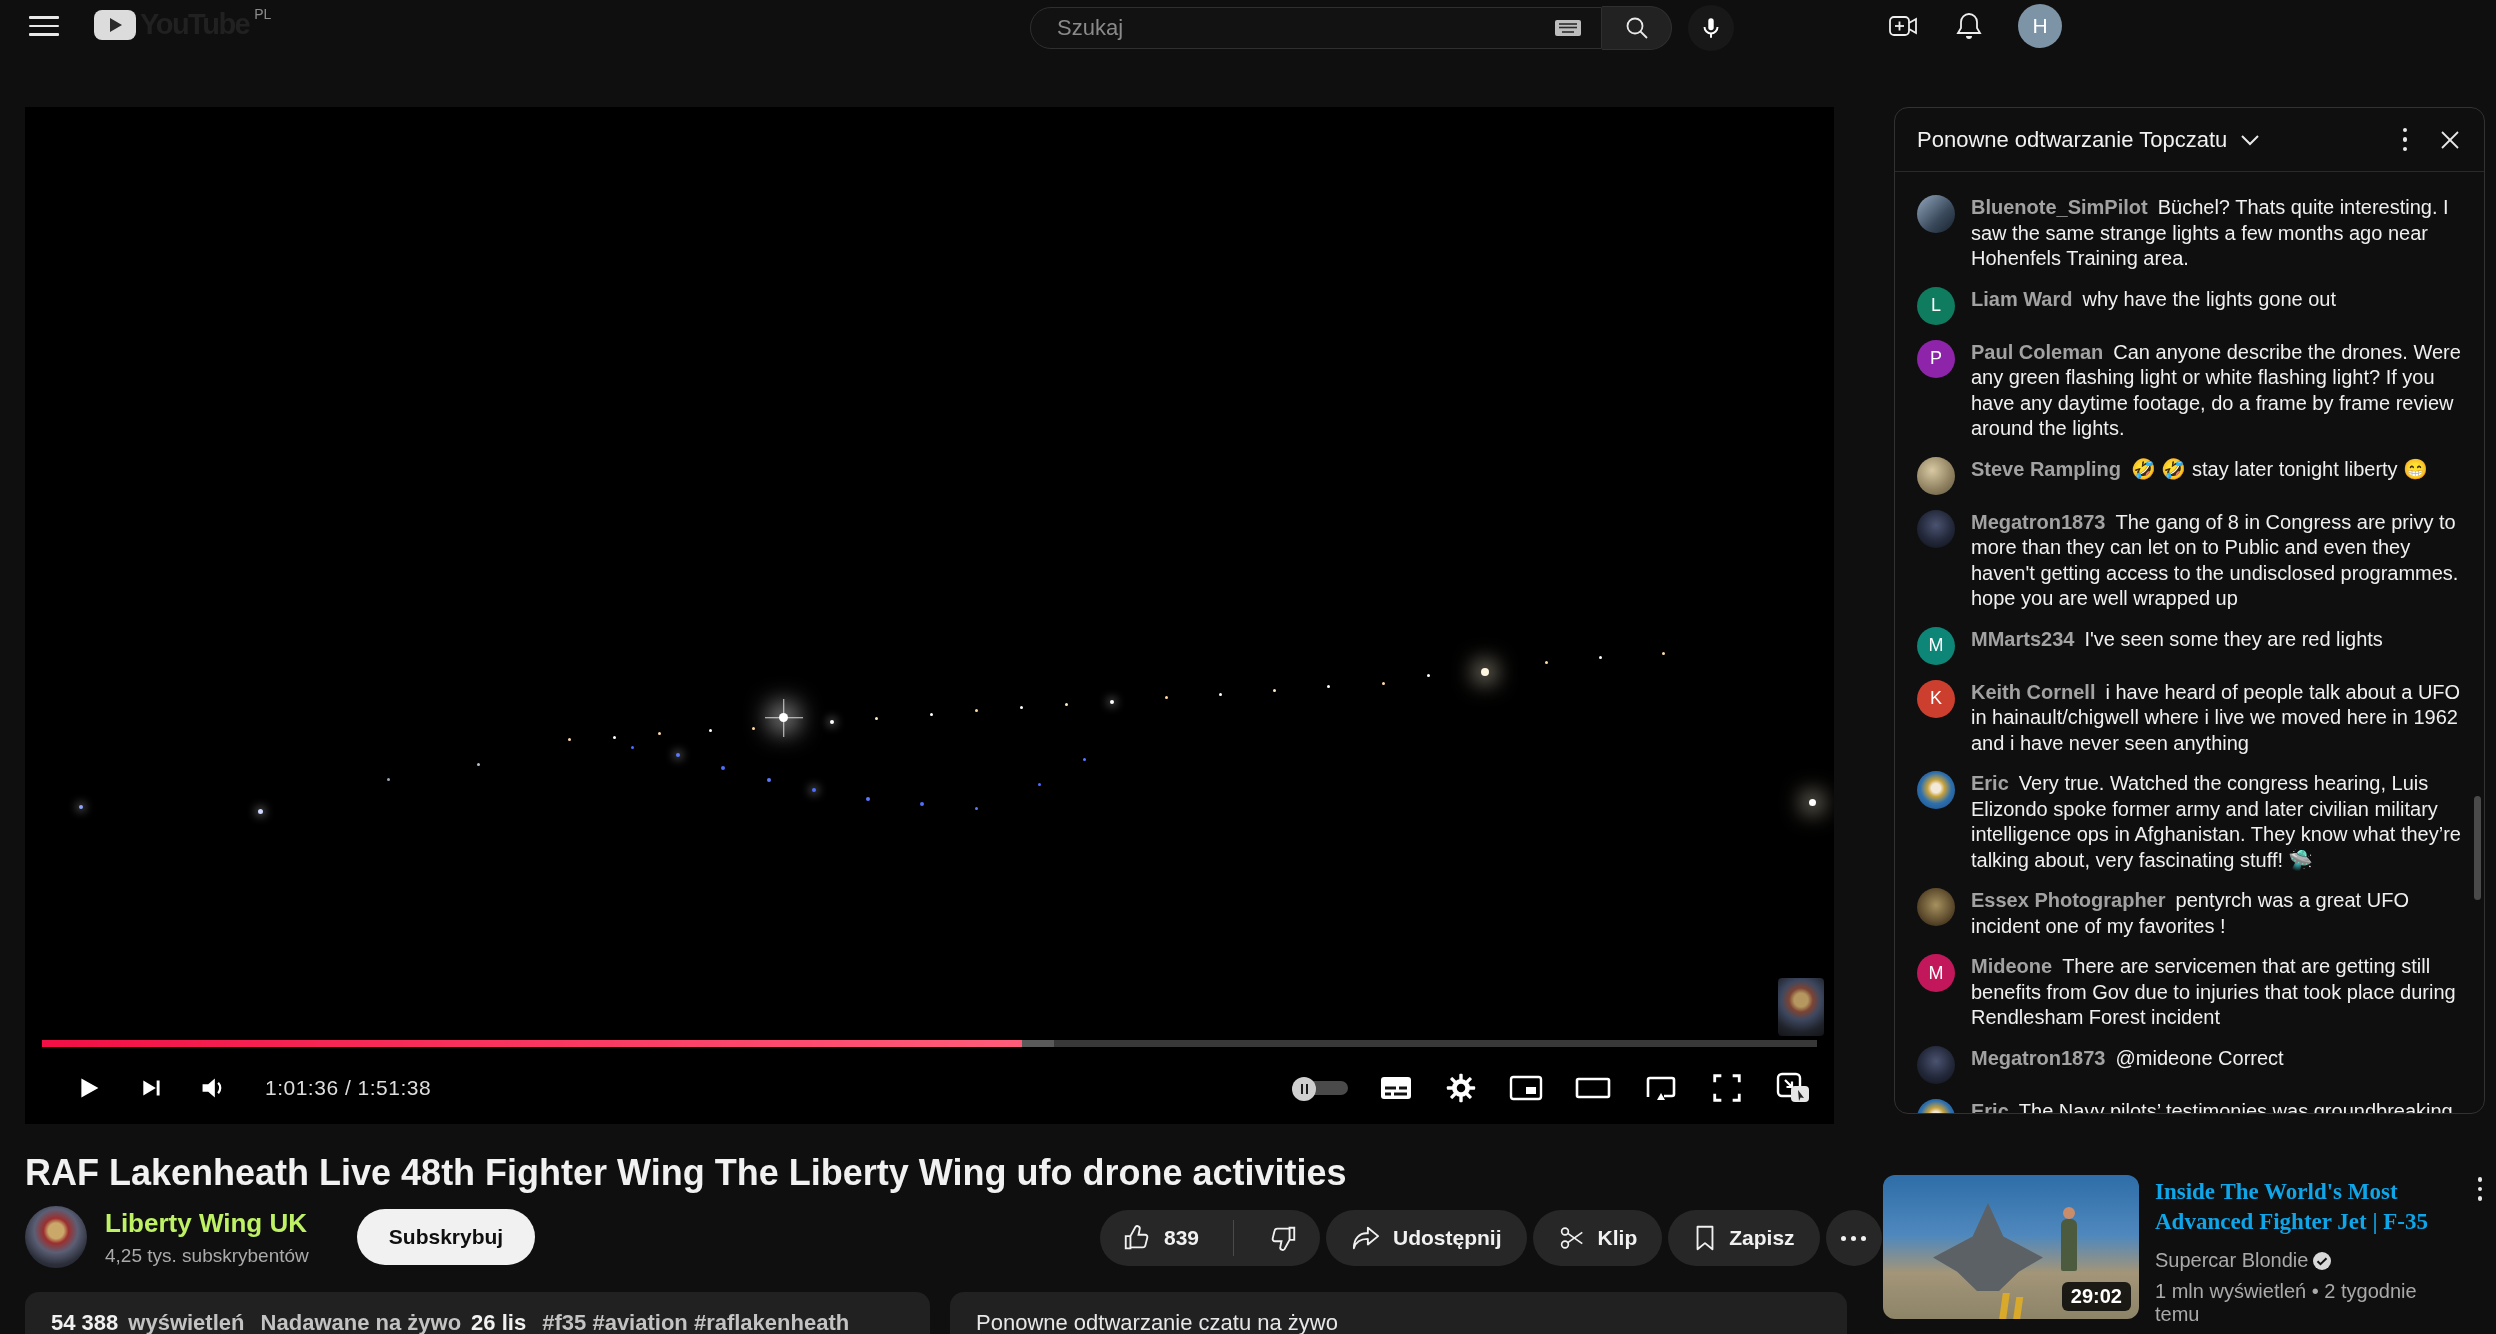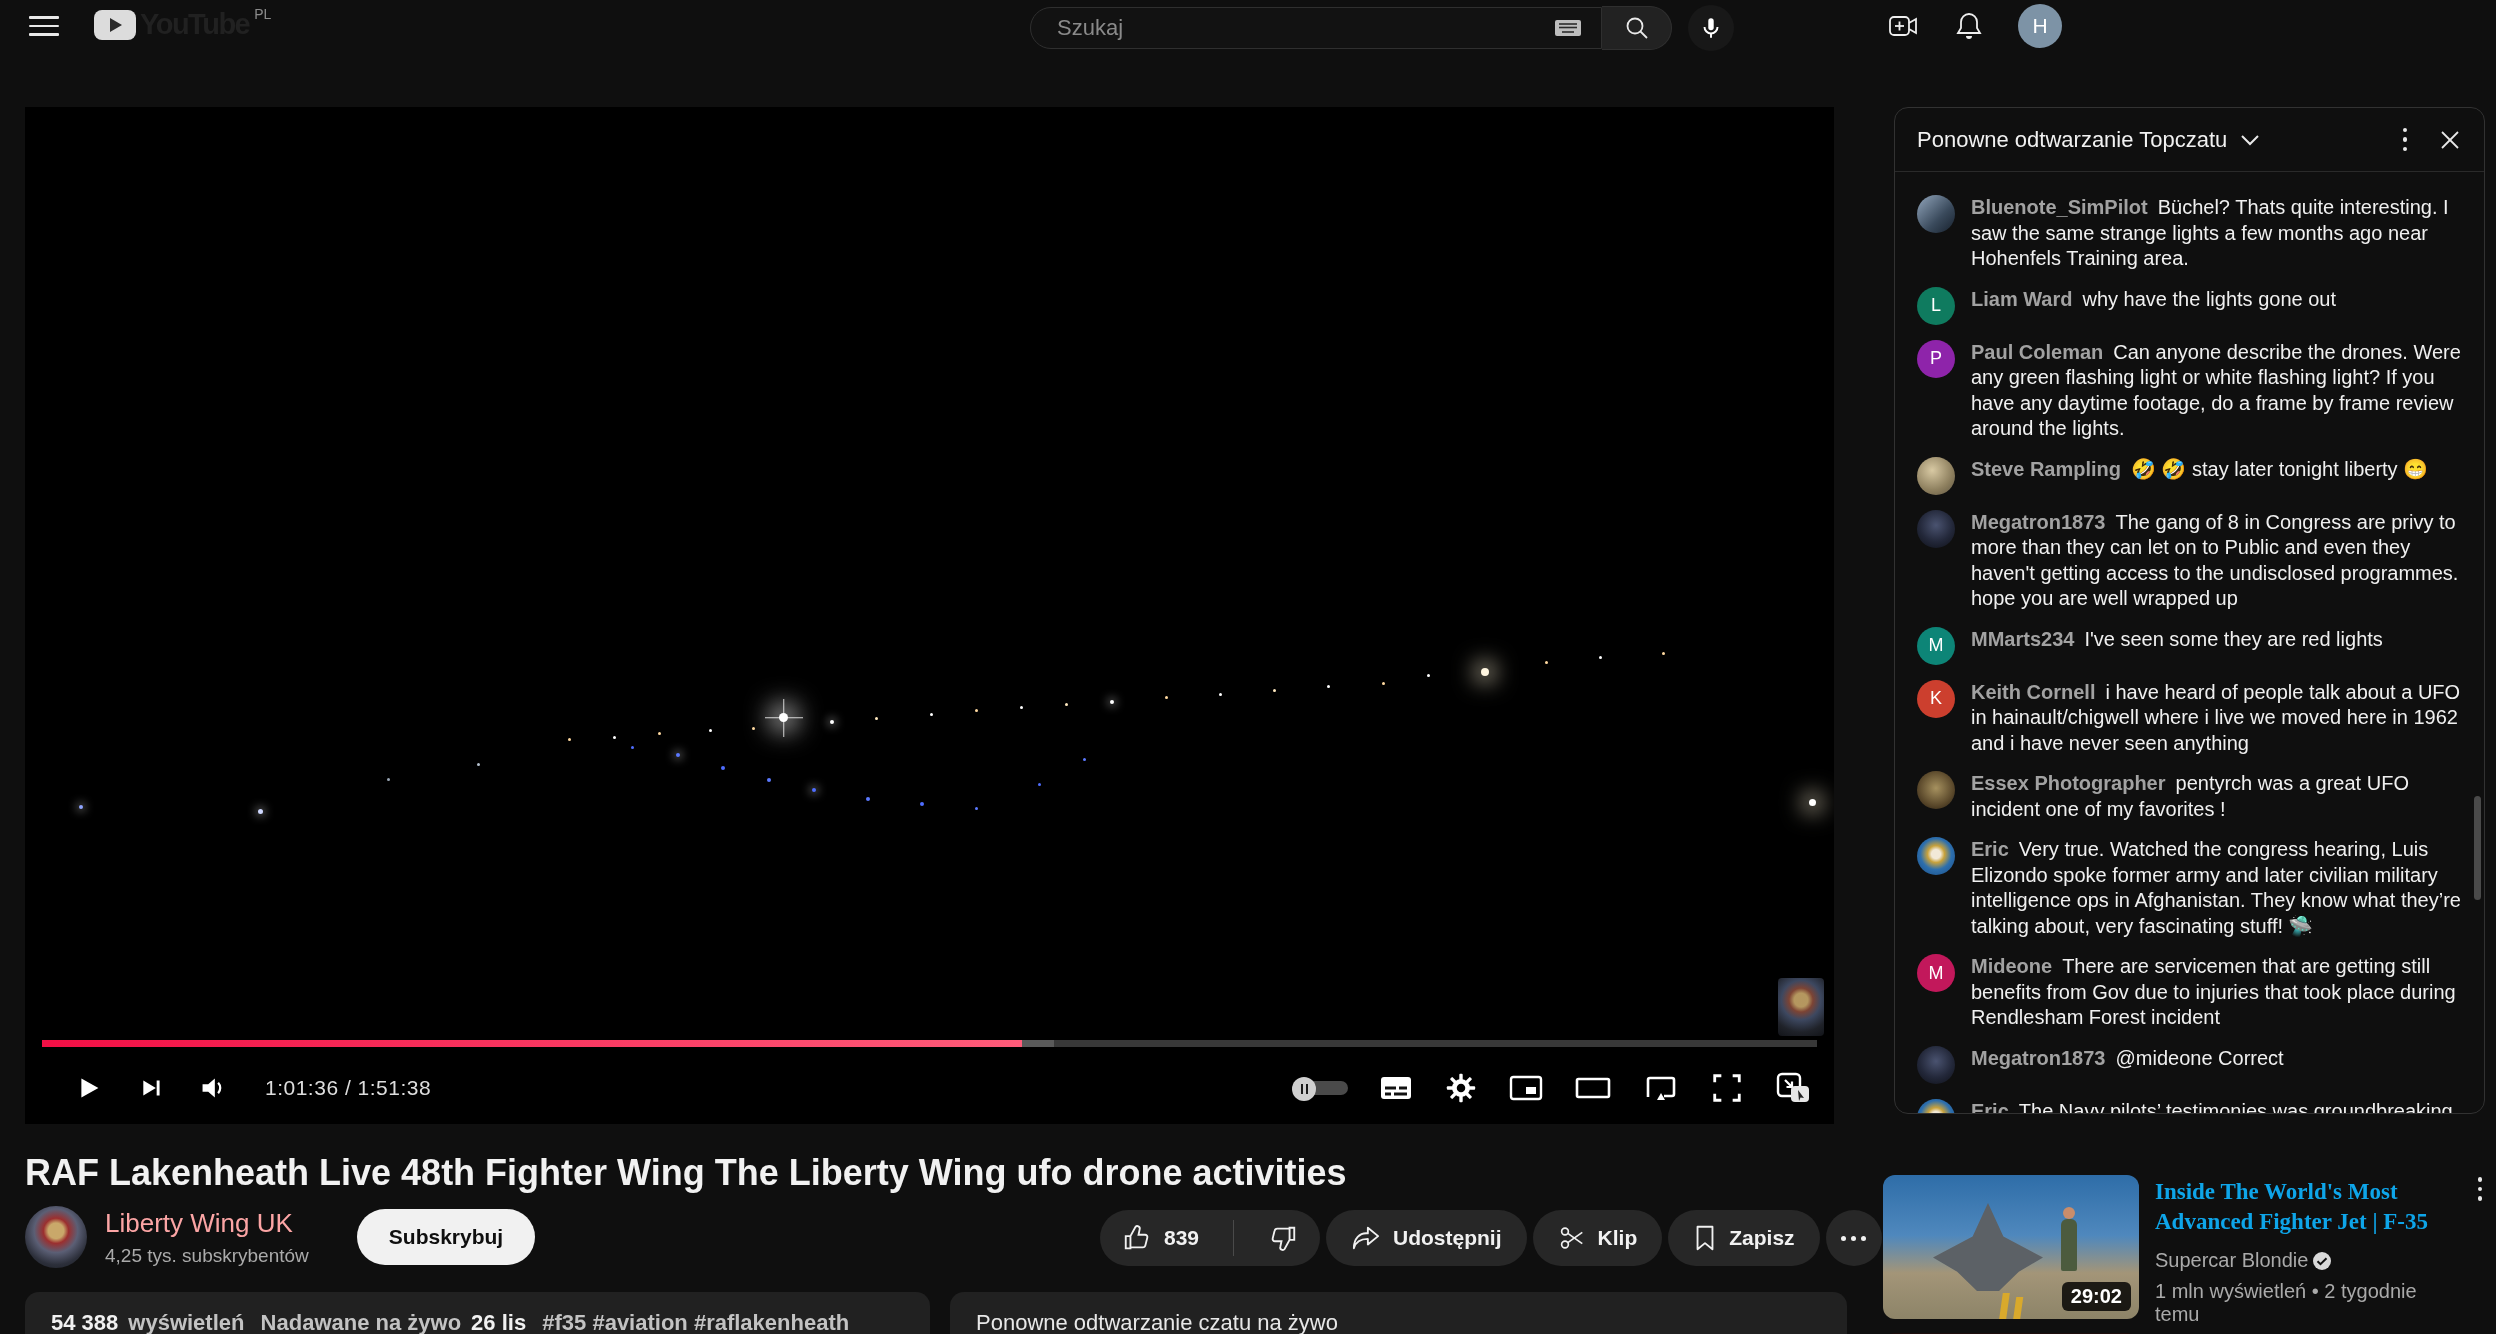--- a/index.html
+++ b/index.html
@@ -60,21 +60,21 @@
   .autoplay .knob { position:absolute; left:0; top:0; width:24px; height:24px; border-radius:50%; background:#cfcfcf; }
   .autoplay .knob i { position:absolute; top:7px; width:2.5px; height:10px; background:#1a1a1a; }
   .autoplay .knob i:first-child { left:8.5px; } .autoplay .knob i:last-child { left:13.5px; }
 
   
   #video-title { position:absolute; left:25px; top:1152px; width:1750px; font-size:36px; font-weight:700; color:#f1f1f1; }
   #channel-row { position:absolute; left:25px; top:1206px; display:flex; align-items:center; }
   .ch-avatar { width:62px; height:62px; border-radius:50%;
         background:radial-gradient(circle at 50% 40%, #c9a86a 0 16%, #9b2f2f 26%, #5b5f75 45%, #2c2f3a 70%, #17191f 100%); }
   .ch-meta { margin-left:18px; }
-  .ch-name { font-size:26px; font-weight:400; color:#fca5a5; }
+  .ch-name { font-size:26px; font-weight:700; color:#bef264; }
   .ch-subs { font-size:19px; color:#aaa; margin-top:6px; }
   .subscribe-btn { margin-left:48px; height:56px; padding:0 32px; background:#f1f1f1; color:#0f0f0f;
         border:none; border-radius:28px; font-size:21px; font-weight:700; cursor:pointer; font-family:"Liberation Sans",sans-serif; }
 
   #actions-row { position:absolute; left:1100px; top:1210px; display:flex; align-items:center; gap:6px; }
   .pill { height:56px; background:#272727; border-radius:28px; display:flex; align-items:center;
         padding:0 25px; font-size:21px; font-weight:700; color:#f1f1f1; cursor:pointer; gap:12px; }
   .like-pill { padding:0; }
   .like-seg { display:flex; align-items:center; gap:12px; padding:0 22px; cursor:pointer; }
   .vdiv { width:1px; height:36px; background:#4a4a4a; }
@@ -437,26 +437,26 @@
       </div>
       <div class="chat-msg">
         <span class="chat-avatar" style="background: rgb(13, 133, 119);">M</span>
         <div class="chat-text"><span class="chat-author">MMarts234</span><span>I've seen some they are red lights</span></div>
       </div>
       <div class="chat-msg">
         <span class="chat-avatar" style="background: rgb(204, 63, 46);">K</span>
         <div class="chat-text"><span class="chat-author">Keith Cornell</span><span>i have heard of people talk about a UFO in hainault/chigwell where i live we moved here in 1962 and i have never seen anything</span></div>
       </div>
       <div class="chat-msg">
+        <span class="chat-avatar" style="background: radial-gradient(circle at 50% 45%, rgb(242, 233, 216) 16%, rgb(200, 162, 60) 30%, rgb(45, 111, 174) 55%, rgb(24, 74, 128));"></span>
+        <div class="chat-text"><span class="chat-author">Eric</span><span>Very true. Watched the congress hearing, Luis Elizondo spoke former army and later civilian military intelligence ops in Afghanistan. They know what they’re talking about, very fascinating stuff! 🛸</span></div>
+      </div>
+      <div class="chat-msg">
         <span class="chat-avatar" style="background: radial-gradient(circle at 50% 45%, rgb(166, 145, 95), rgb(92, 74, 44) 60%, rgb(36, 26, 14));"></span>
         <div class="chat-text"><span class="chat-author">Essex Photographer</span><span>pentyrch was a great UFO incident one of my favorites !</span></div>
-      </div>
-      <div class="chat-msg">
-        <span class="chat-avatar" style="background: radial-gradient(circle at 50% 45%, rgb(242, 233, 216) 16%, rgb(200, 162, 60) 30%, rgb(45, 111, 174) 55%, rgb(24, 74, 128));"></span>
-        <div class="chat-text"><span class="chat-author">Eric</span><span>Very true. Watched the congress hearing, Luis Elizondo spoke former army and later civilian military intelligence ops in Afghanistan. They know what they’re talking about, very fascinating stuff! 🛸</span></div>
       </div>
       <div class="chat-msg">
         <span class="chat-avatar" style="background: rgb(194, 24, 91);">M</span>
         <div class="chat-text"><span class="chat-author">Mideone</span><span>There are servicemen that are getting still benefits from Gov due to injuries that took place during Rendlesham Forest incident</span></div>
       </div>
       <div class="chat-msg">
         <span class="chat-avatar" style="background: radial-gradient(circle at 50% 40%, rgb(74, 83, 112), rgb(35, 40, 58) 55%, rgb(13, 15, 22));"></span>
         <div class="chat-text"><span class="chat-author">Megatron1873</span><span>@mideone Correct</span></div>
       </div>
       <div class="chat-msg">

